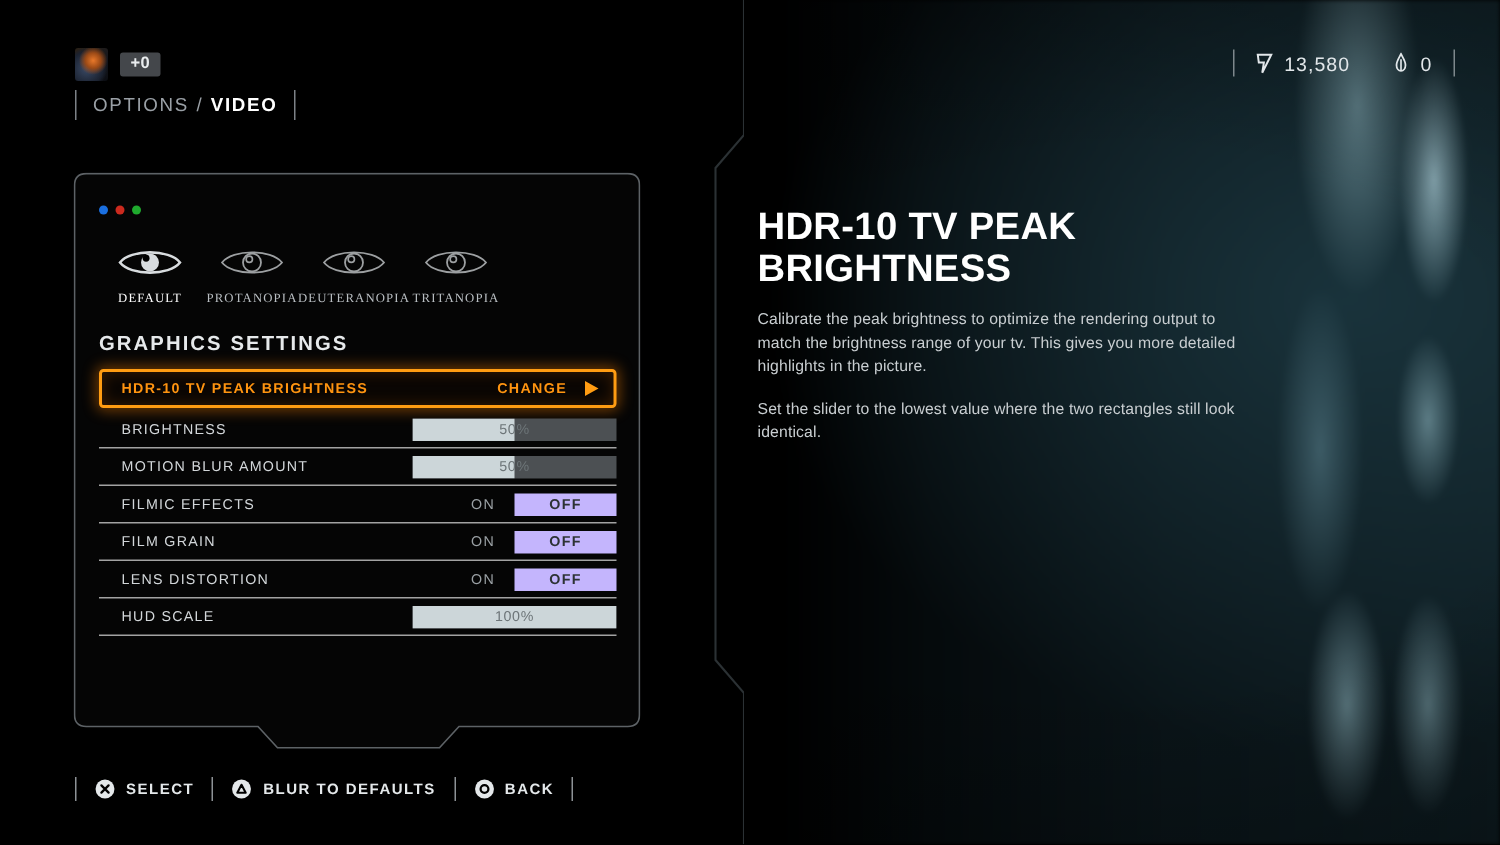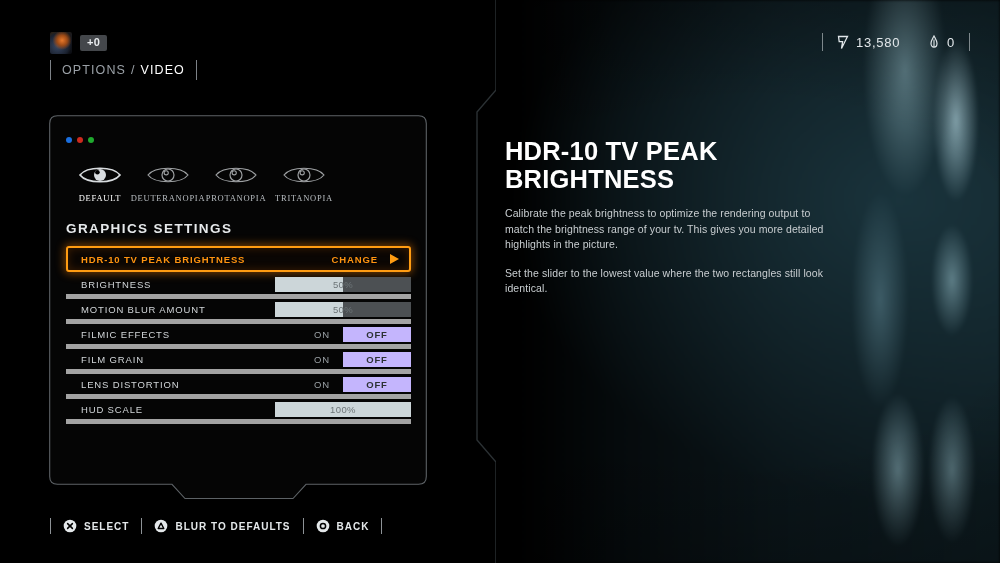--- a/index.html
+++ b/index.html
@@ -66,21 +66,21 @@
   
   #breadcrumb {
     position:absolute; left:50px; top:60px;
     display:flex; align-items:center; height:20px;
   }
   .bc-rule { width:1px; height:20px; background:#7d8287; }
   #breadcrumb .bc-text {
     padding:0 11px; font-size:12.5px; letter-spacing:1.1px; line-height:20px;
   }
   .bc-dim { color:#9aa0a6; }
-  .bc-cur { color:#ffffff; font-weight:normal; }
+  .bc-cur { color:#ffffff; font-weight:bold; }
 
   
   #hud { position:absolute; right:30px; top:32px; display:flex; align-items:center; height:20px; color:#e8ecee; }
   .hud-rule { width:1px; height:18px; background:#9aa2a6; opacity:.8; }
   .hud-item { display:flex; align-items:center; gap:7px; padding:0 14px; }
   .hud-val { font-size:13px; letter-spacing:.7px; color:#e2e7ea; }
   .hud-ico { width:12px; height:15px; display:block; }
 
   
   #panel {
@@ -112,21 +112,21 @@
   .cb-item { display:flex; flex-direction:column; align-items:center; width:68px; cursor:default; }
   .cb-item .eye { height:26px; display:flex; align-items:center; justify-content:center; }
   .cb-label { margin-top:5px; font-size:8.5px; letter-spacing:.75px; color:#b9bec2; white-space:nowrap; }
   .cb-item.selected .cb-label { color:#ffffff; }
 
   #gfx-title { margin-top:18px; }
 
   #rows { margin-top:10px; }
   .row {
     position:relative; height:25px; display:flex; align-items:center;
-    border-bottom:5px solid #a3a3a3;
+    border-bottom:1px solid #a3a3a3;
   }
   .row .r-label {
     font-size:9.5px; letter-spacing:.85px; color:#d2d6d9; padding-left:15px; flex:0 0 auto;
   }
   .row .r-ctrl { margin-left:auto; display:flex; align-items:center; }
 
   
   .row.active {
     border:2px solid #ff9c12; border-radius:3px; height:26px;
     background:#0a0603;
@@ -248,31 +248,31 @@
                  <span class="cb-label">DEFAULT</span>
           </div>
           <div class="cb-item">
             <span class="eye">
               <svg width="44" height="26" viewBox="0 0 44 26" style="opacity:0.72">
     <path d="M2 13 C9 4 35 4 42 13 C35 22 9 22 2 13 Z" fill="none" stroke="#d8dcdf" stroke-width="1.2"></path>
     <circle cx="22" cy="13" r="6" fill="none" stroke="#d8dcdf" stroke-width="1.2"></circle>
     <circle cx="20.2" cy="10.8" r="2.1" fill="none" stroke="#d8dcdf" stroke-width="1.1"></circle>
   </svg>
             </span>
-                 <span class="cb-label">DEUTERANOPIA</span>
+                 <span class="cb-label">PROTANOPIA</span>
           </div>
           <div class="cb-item">
             <span class="eye">
               <svg width="44" height="26" viewBox="0 0 44 26" style="opacity:0.72">
     <path d="M2 13 C9 4 35 4 42 13 C35 22 9 22 2 13 Z" fill="none" stroke="#d8dcdf" stroke-width="1.2"></path>
     <circle cx="22" cy="13" r="6" fill="none" stroke="#d8dcdf" stroke-width="1.2"></circle>
     <circle cx="20.2" cy="10.8" r="2.1" fill="none" stroke="#d8dcdf" stroke-width="1.1"></circle>
   </svg>
             </span>
-                 <span class="cb-label">PROTANOPIA</span>
+                 <span class="cb-label">DEUTERANOPIA</span>
           </div>
           <div class="cb-item">
             <span class="eye">
               <svg width="44" height="26" viewBox="0 0 44 26" style="opacity:0.72">
     <path d="M2 13 C9 4 35 4 42 13 C35 22 9 22 2 13 Z" fill="none" stroke="#d8dcdf" stroke-width="1.2"></path>
     <circle cx="22" cy="13" r="6" fill="none" stroke="#d8dcdf" stroke-width="1.2"></circle>
     <circle cx="20.2" cy="10.8" r="2.1" fill="none" stroke="#d8dcdf" stroke-width="1.1"></circle>
   </svg>
             </span>
                  <span class="cb-label">TRITANOPIA</span>

